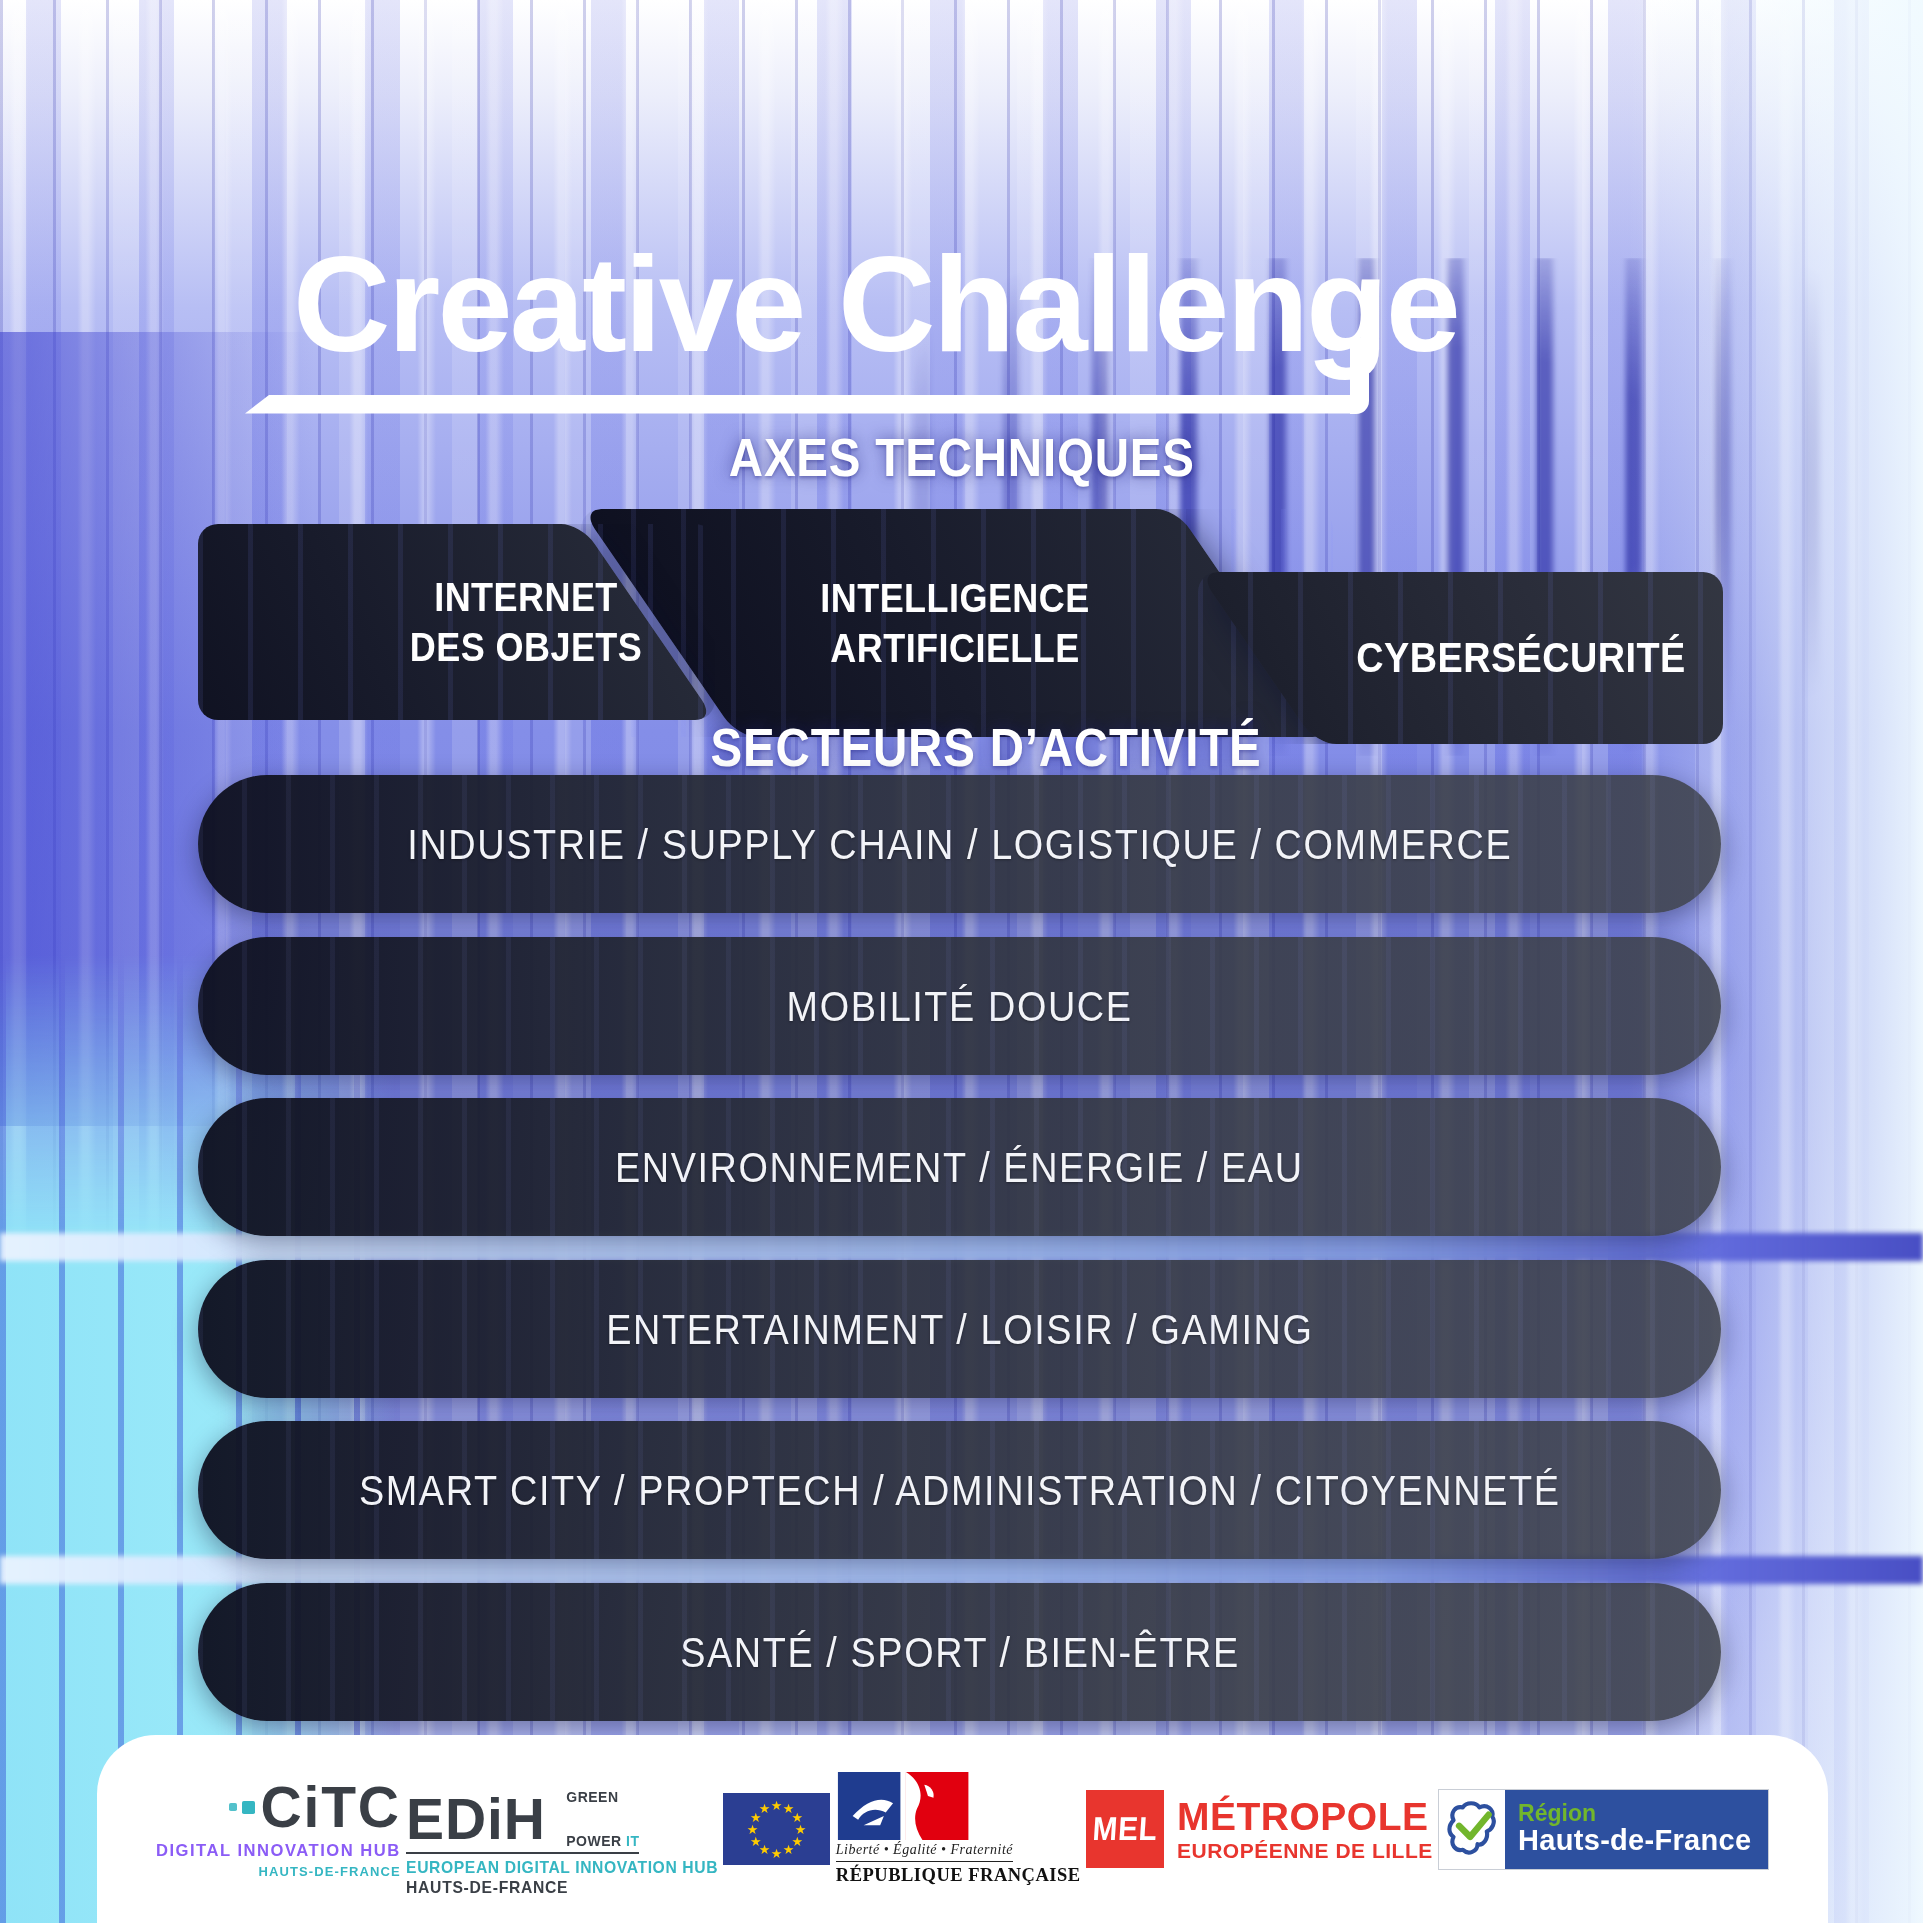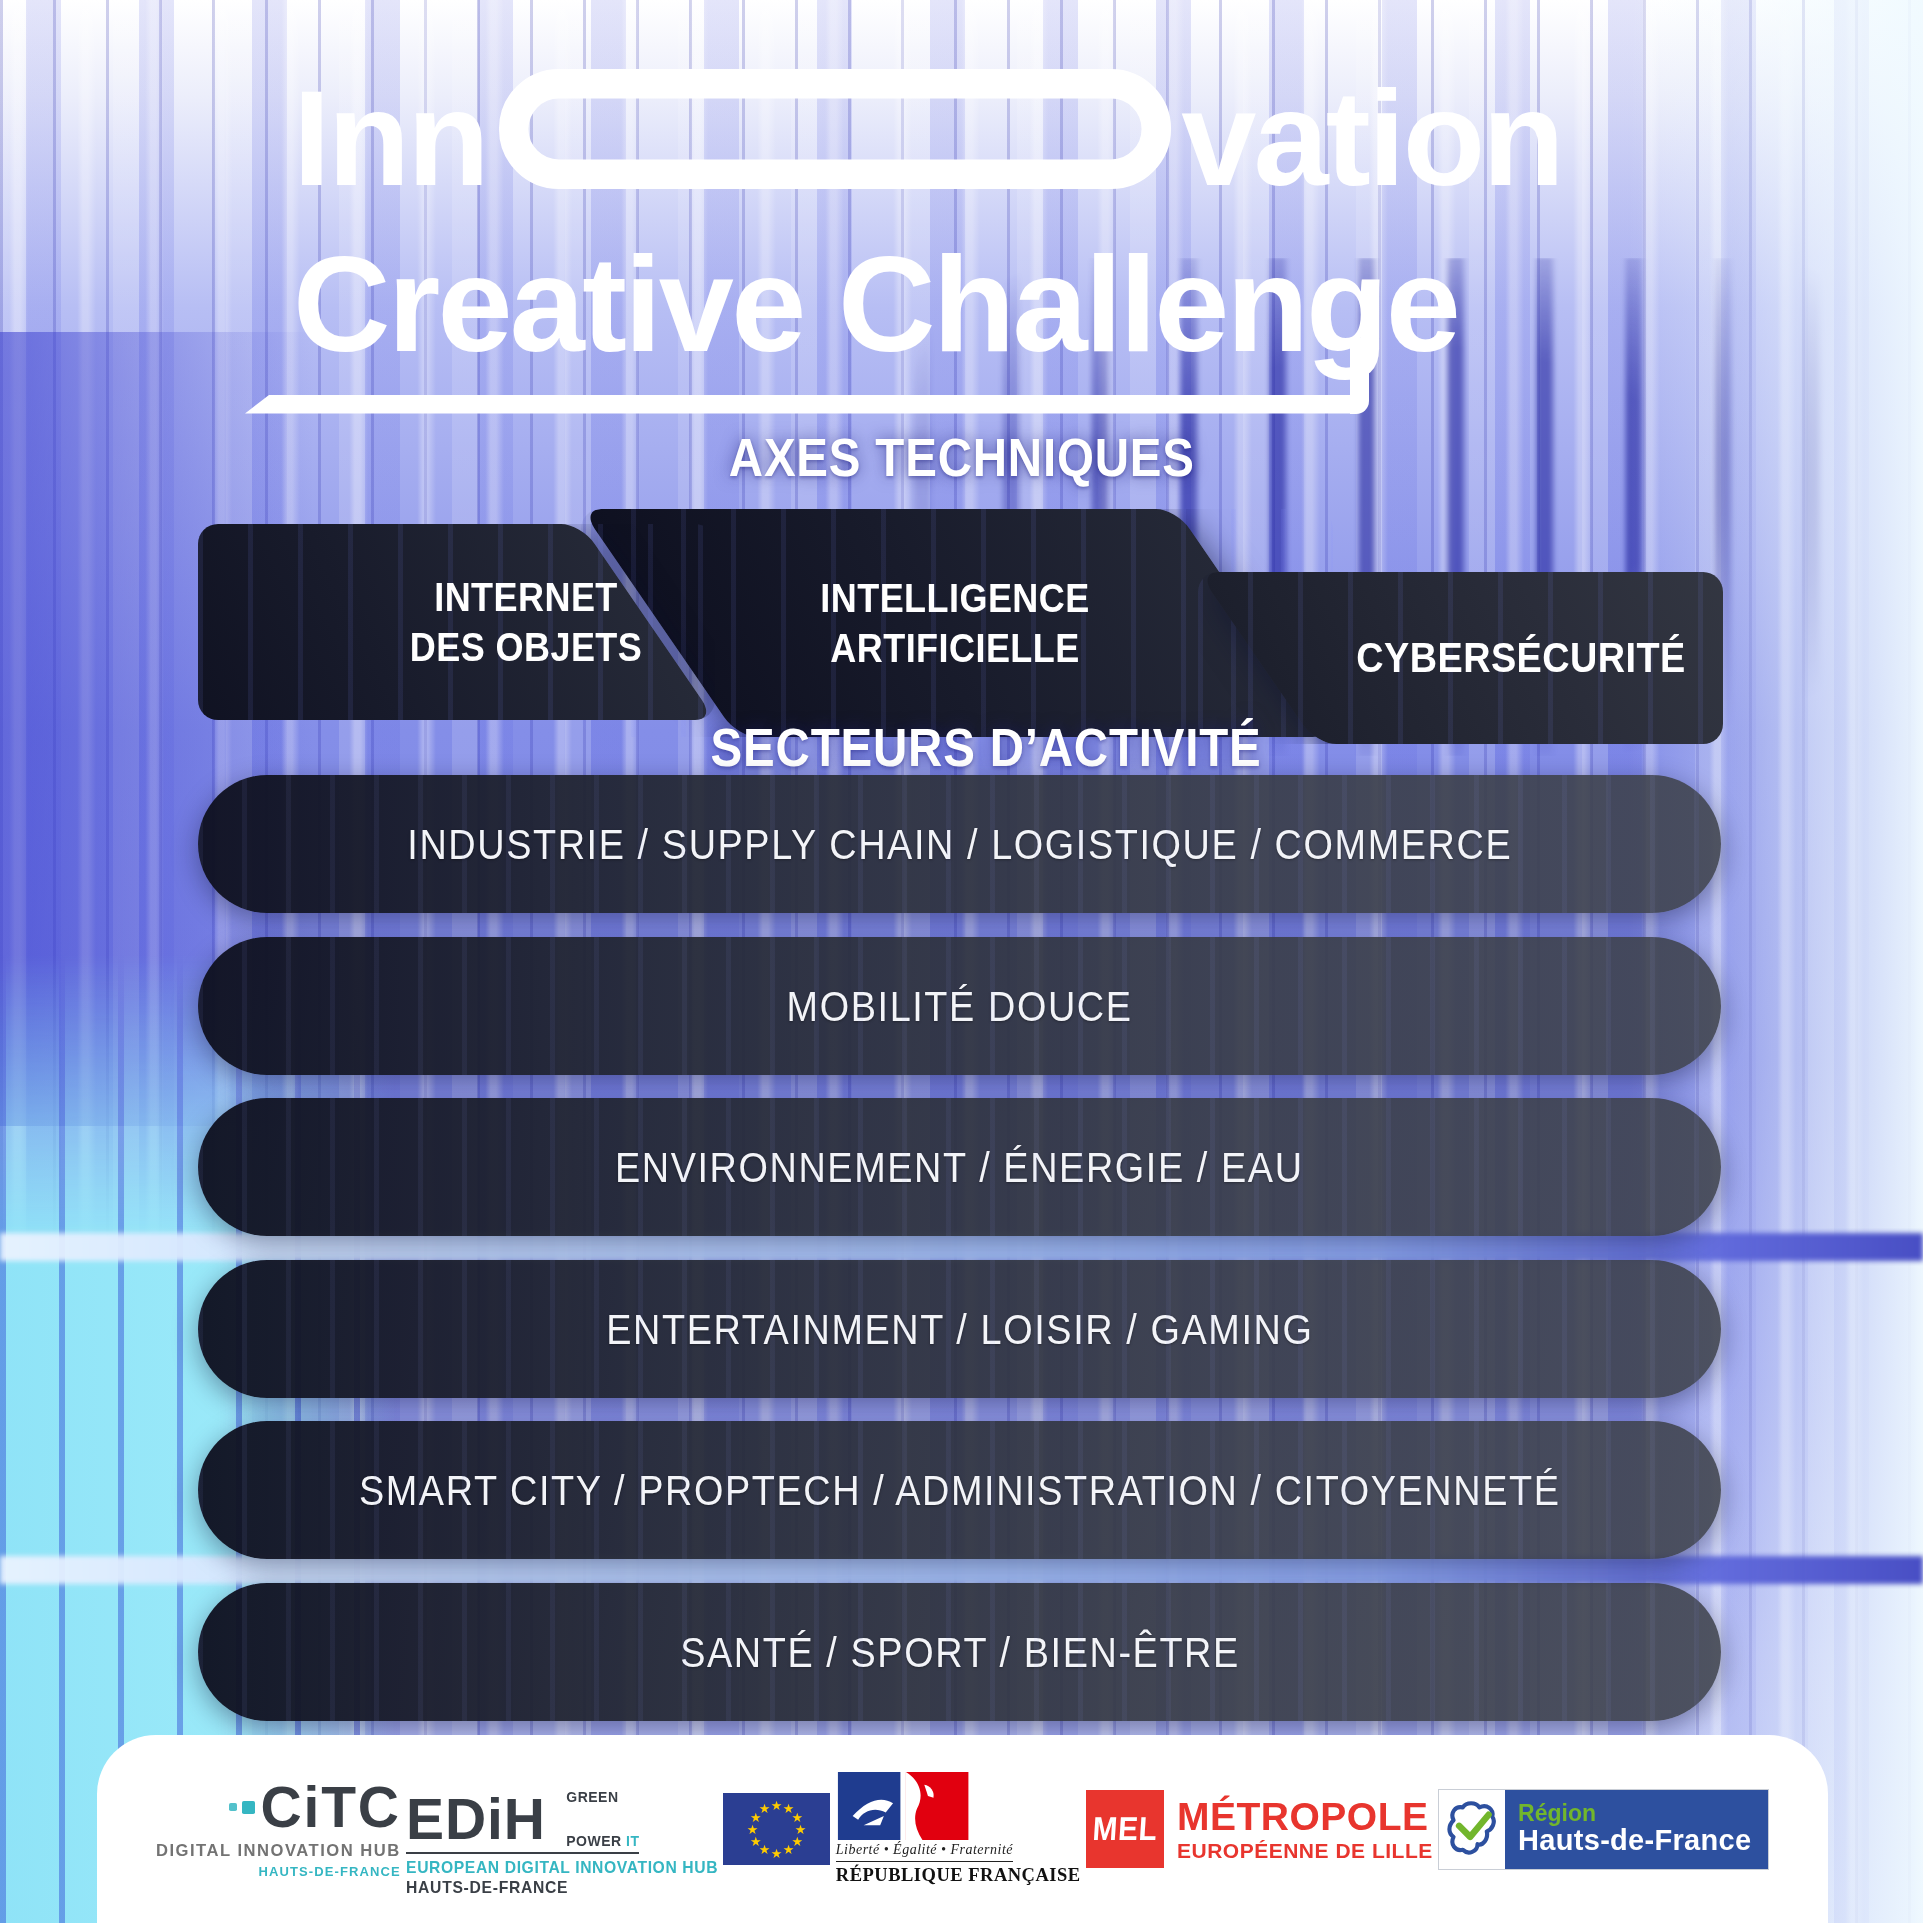--- a/index.html
+++ b/index.html
@@ -87,21 +87,21 @@
     border-radius:59px 59px 0 0;display:flex;align-items:center;justify-content:space-between;
     padding:0 59px;box-sizing:border-box;z-index:3;}
   .logo{display:flex;align-items:center;}
   
   .citc{flex-direction:column;align-items:flex-end;}
   .citc .word-row{display:flex;align-items:center;}
   .citc .sq{background:#35b6c2;display:inline-block;border-radius:1.8px;}
   .citc .sq1{width:8.3px;height:8.3px;margin-right:4.6px;opacity:.85;}
   .citc .sq2{width:13px;height:13px;margin-right:5.5px;}
   .citc .word{font-size:57px;font-weight:bold;color:#3a3f46;letter-spacing:1.8px;line-height:1;}
-  .citc .sub1{font-size:16.6px;font-weight:bold;color:#737373;letter-spacing:1.5px;margin-top:5.5px;}
+  .citc .sub1{font-size:16.6px;font-weight:bold;color:#8b5cf6;letter-spacing:1.5px;margin-top:5.5px;}
   .citc .sub2{font-size:13px;font-weight:bold;color:#35b6c2;letter-spacing:1.1px;margin-top:2.8px;}
   
   .edih{flex-direction:column;align-items:flex-start;}
   .edih .top{display:flex;align-items:flex-end;border-bottom:2.8px solid #3a3f46;padding-bottom:3.7px;gap:13px;}
   .edih .word{font-size:57px;font-weight:bold;color:#3a3f46;letter-spacing:0.9px;line-height:1;}
   .edih .side{display:flex;flex-direction:column;margin-left:7.4px;line-height:1.05;}
   .edih .side span{font-size:14px;font-weight:bold;color:#3a3f46;letter-spacing:0.5px;margin-top:29px;}
   .edih .side .it{color:#35b6c2;}
   .edih .sub1{font-size:15.7px;font-weight:bold;color:#35b6c2;letter-spacing:0.6px;margin-top:5.5px;}
   .edih .sub2{font-size:15.7px;font-weight:bold;color:#3a3f46;letter-spacing:0.7px;margin-top:1.8px;}
@@ -135,27 +135,20 @@
 
 <div class="poster">
 
   <div class="bg-left-blue"></div>
   <div class="bg-top-right-streaks"></div>
   <div class="bg-left-cyan"></div>
   <div class="bg-right-light"></div>
   <div class="bg-band band-1"></div>
   <div class="bg-band band-2"></div>
 
-  <div class="title-line1">
-    <span>Inn</span>
-    <svg class="o-pill" width="674" height="122" viewBox="0 0 730 132">
-      <rect x="17" y="17" width="696" height="98" rx="49" fill="none" stroke="#ffffff" stroke-width="32"></rect>
-    </svg>
-    <span>vation</span>
-  </div>
   <div class="title-line2">Creative Challenge</div>
   <div class="title-underline-bar"></div>
   <div class="title-underline-arm"></div>
 
   <div class="section-heading heading-axes">
     <span class="condensed">AXES TECHNIQUES</span>
   </div>
 
   <div class="tech-box box-ia">
     <div class="skew"></div>

